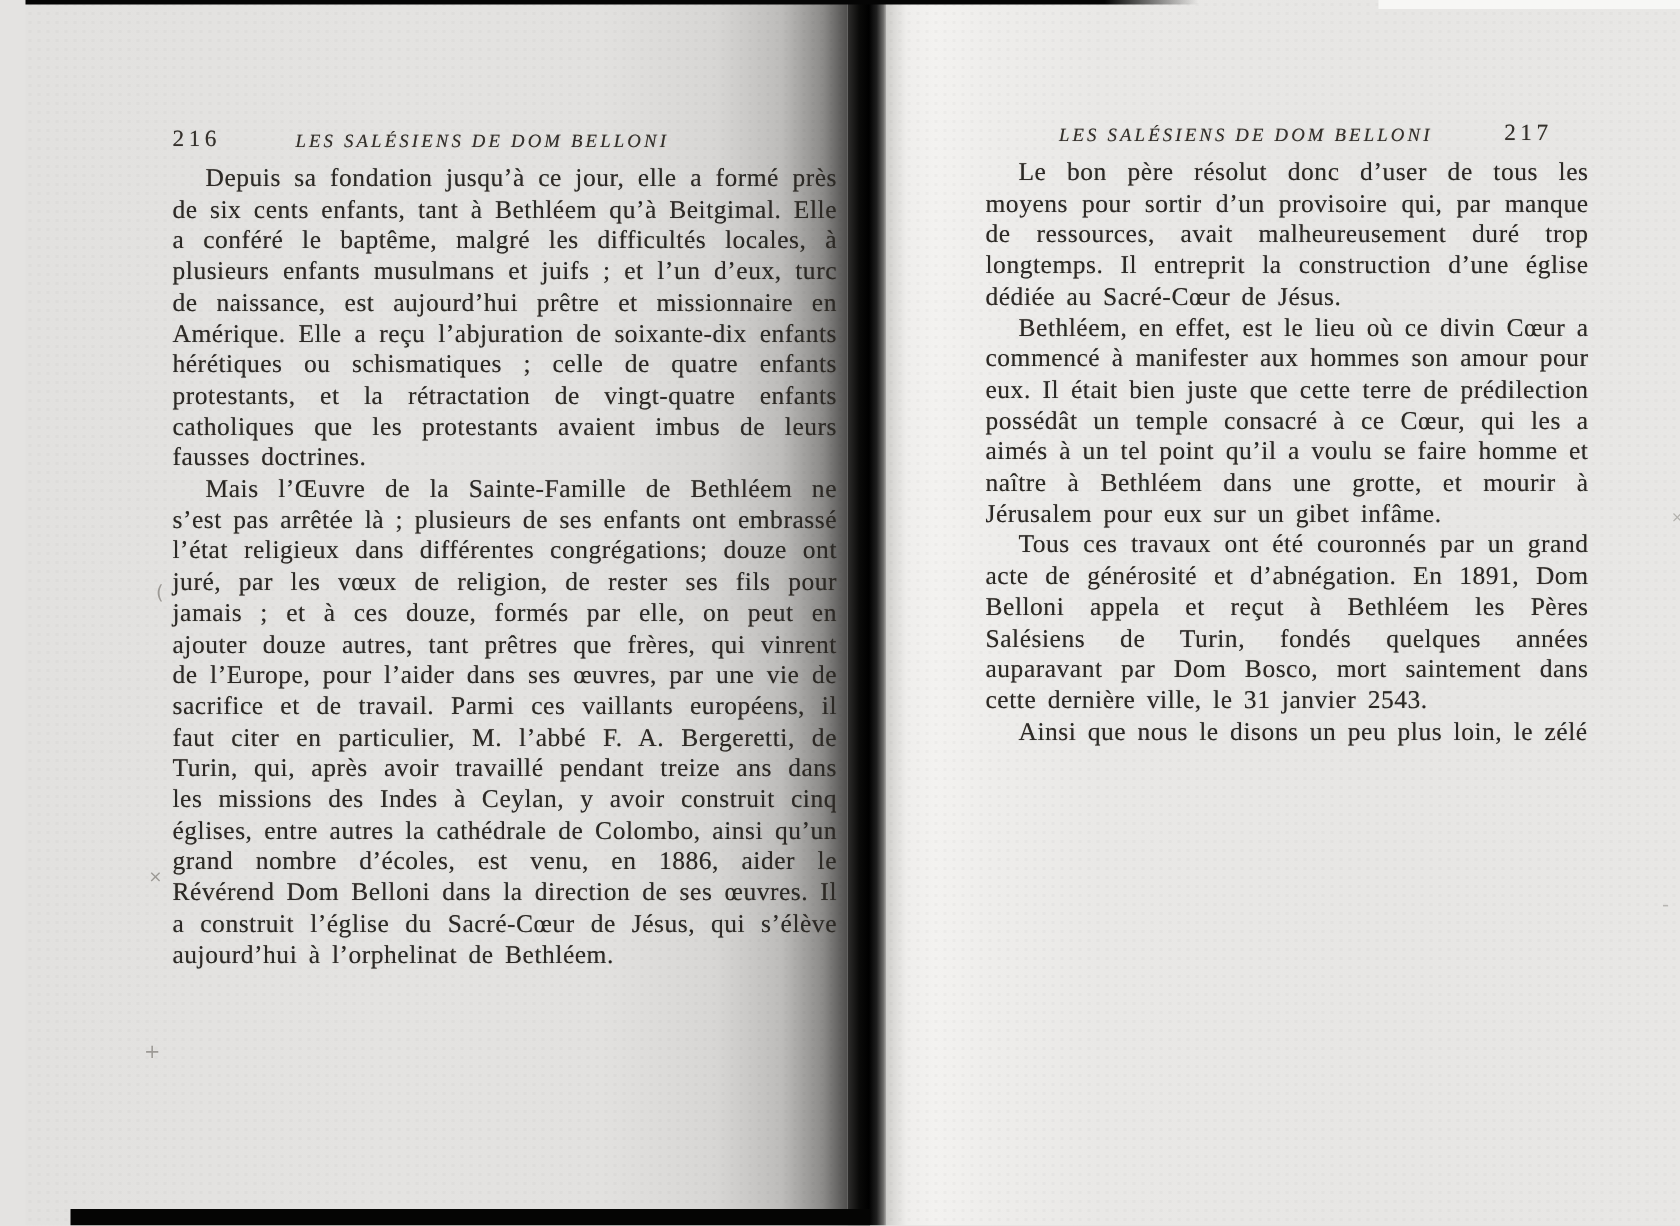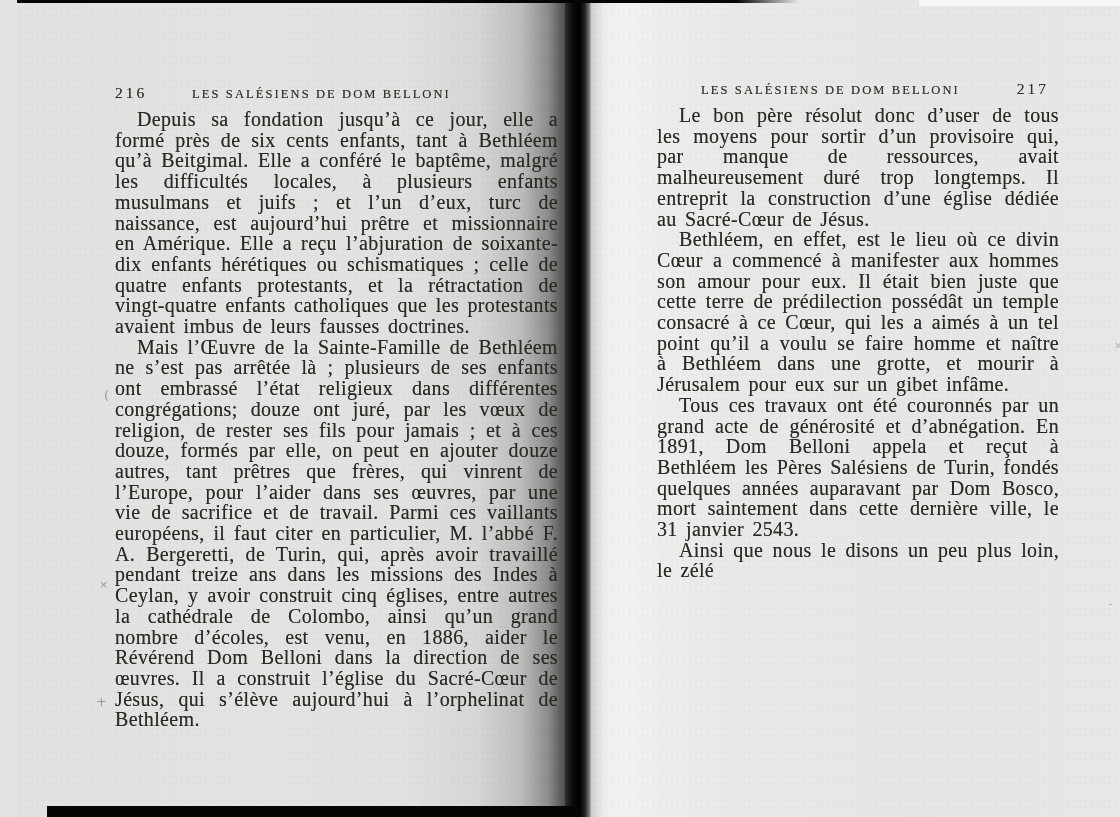--- a/index.html
+++ b/index.html
@@ -72,29 +72,29 @@
     letter-spacing: 2.1px;
     color: #34302b;
     white-space: nowrap;
   }
   .pagenum {
     position: absolute; top: -2px;
     font-size: 15.5px;
     letter-spacing: 3px;
   }
   .pagenum-left  { left: 0; }
-  .pagenum-right { right: 10px; }
-  .head-title { position: absolute; top: 1px; text-align: center; }
+  .pagenum-right { right: 24px; }
+  .head-title { position: absolute; top: 1px; text-align: center; font-style: italic; }
   .head-title-left  { left: 70px;  right: 100px; }
   .head-title-right { left: 40px;  right: 95px; }
 
   .text-block { margin-top: 1px; }
   .text-block p {
     margin: 0;
-    font-size: 20px;
+    font-size: 17px;
     line-height: 20.7px;
     text-align: justify;
     letter-spacing: 0.35px;
     word-spacing: 3px;
   }
   .text-block p.indent { text-indent: 22px; }
 
   
   .pencil-mark {
     position: absolute;

